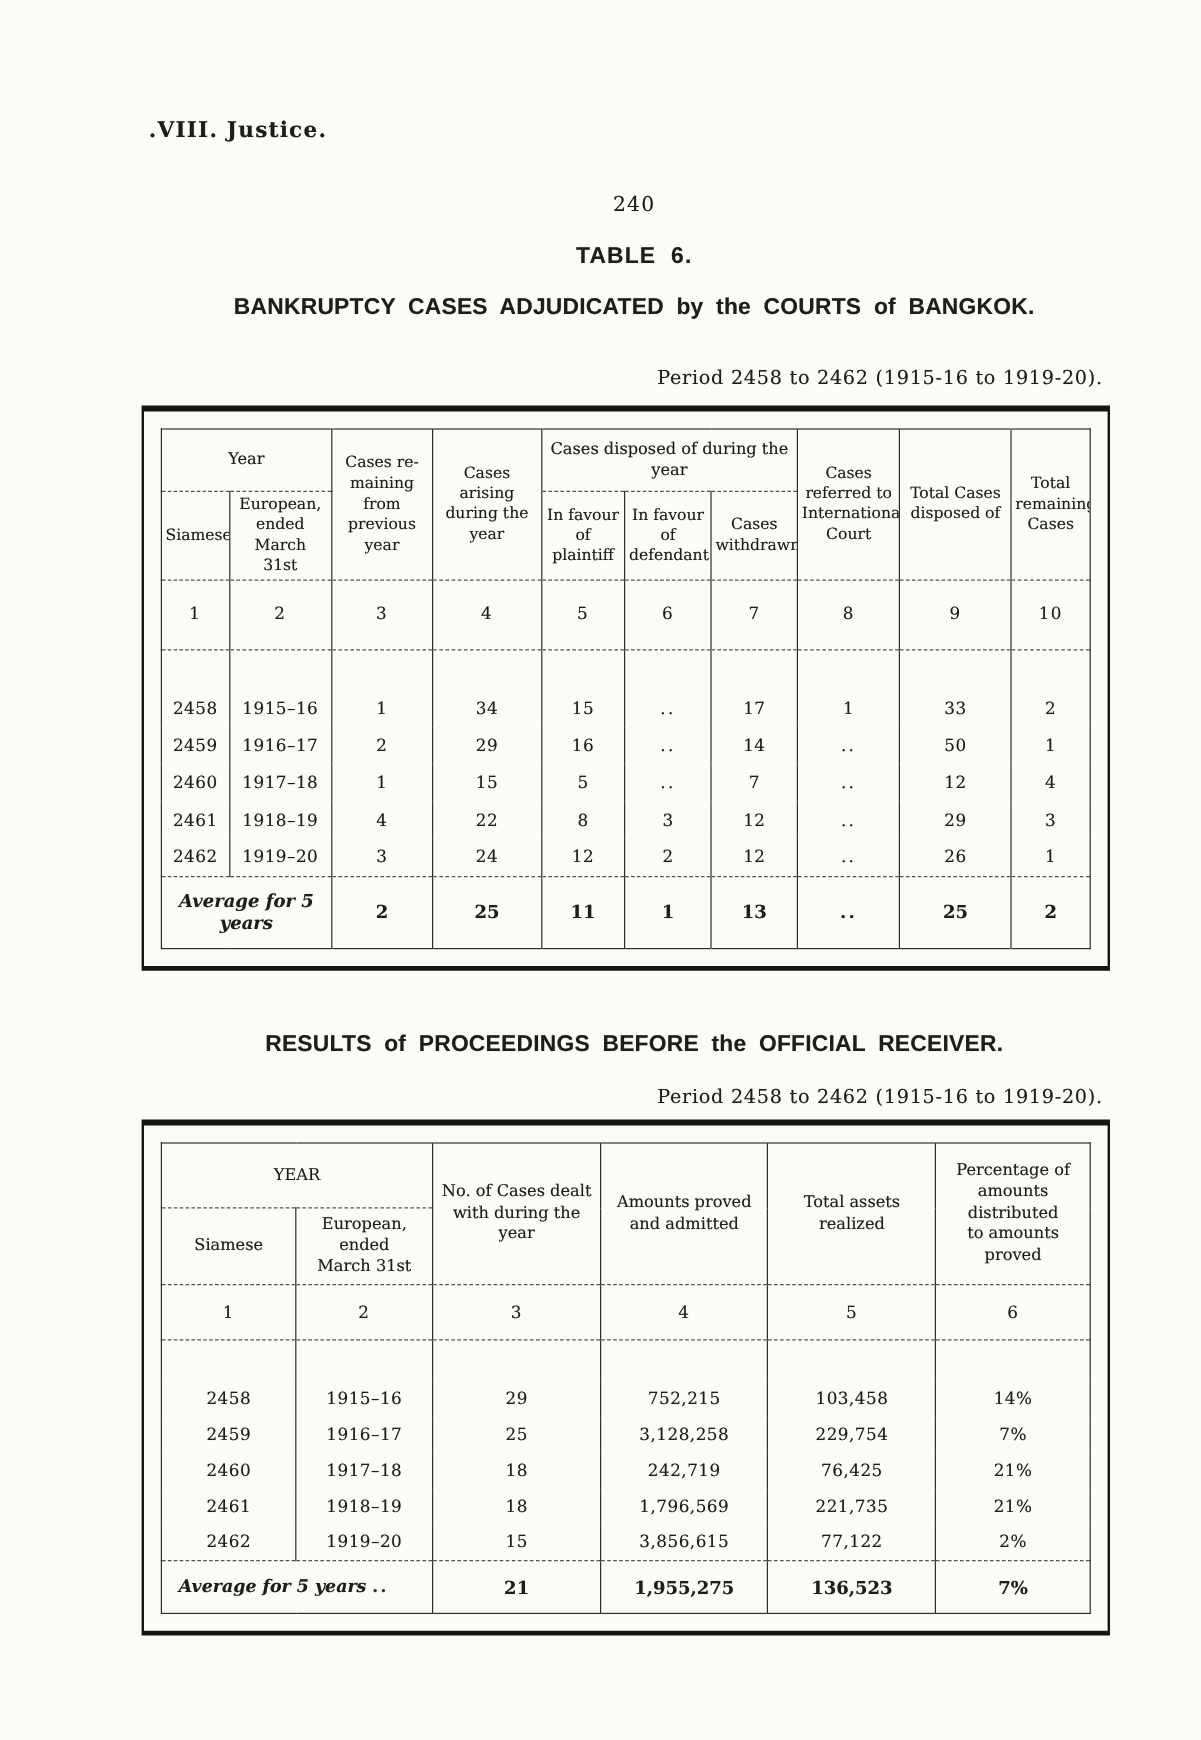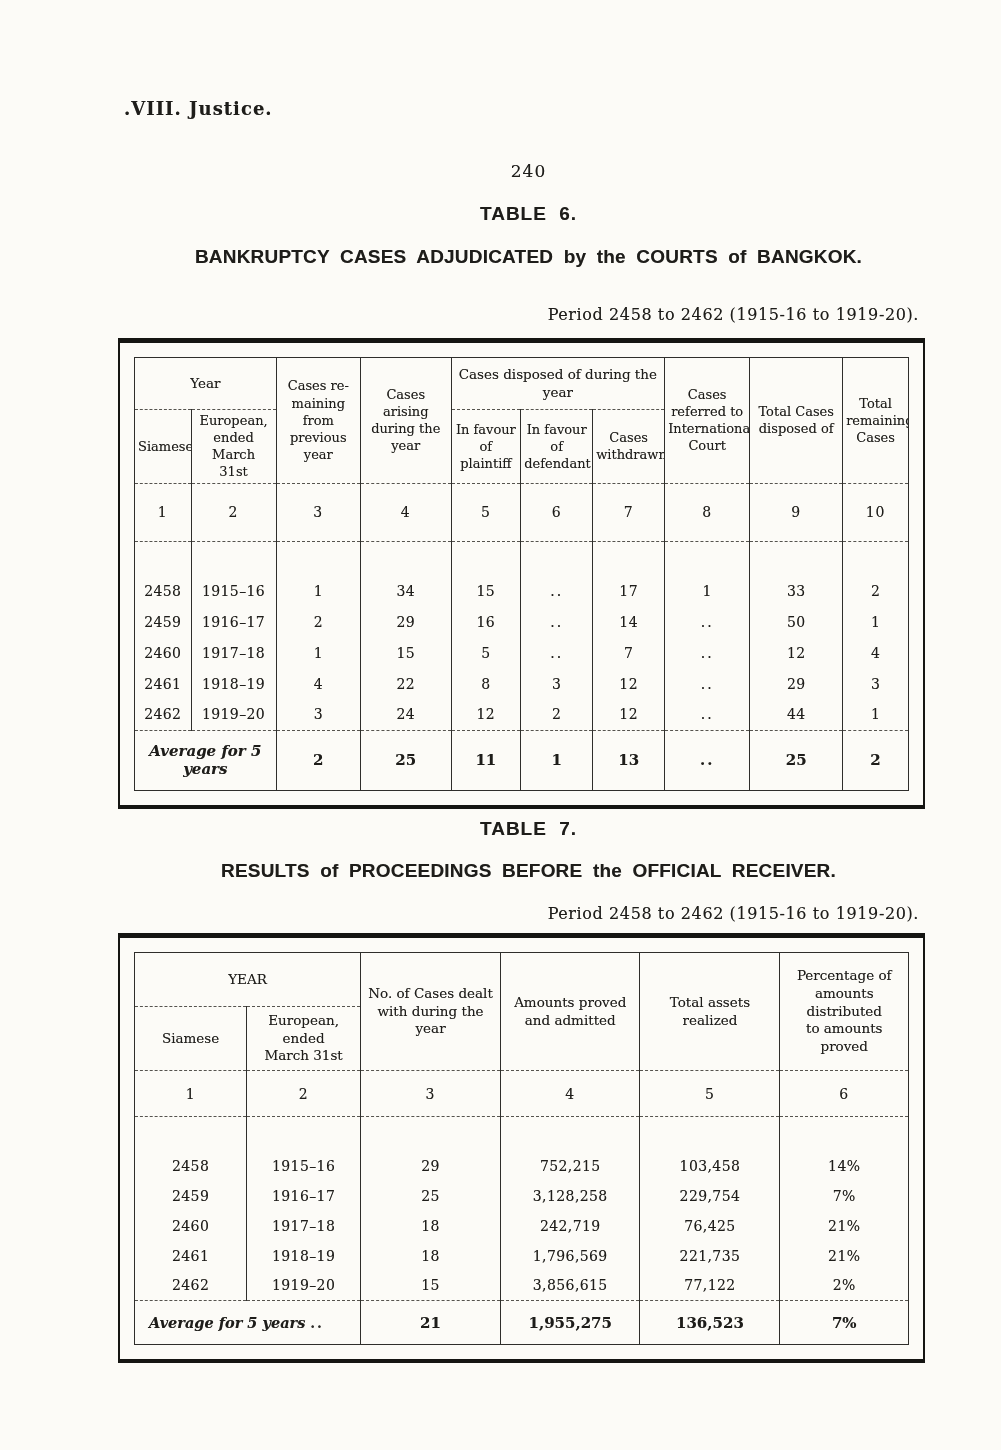--- a/index.html
+++ b/index.html
@@ -213,39 +213,38 @@
       </tr>
       <tr class="dr-6">
         <td class="bcell">2462</td>
         <td class="dcell">1919–20</td>
         <td class="dcell">3</td>
         <td class="dcell">24</td>
         <td class="dcell">12</td>
         <td class="dcell">2</td>
         <td class="dcell">12</td>
         <td class="dcell dots">..</td>
-        <td class="bcell">44</td>
+        <td class="bcell">26</td>
         <td class="bcell">1</td>
       </tr>
       <tr class="avg-6 avg-row">
         <td colspan="2" class="avg-label dt">Average for 5 years</td>
         <td class="dt">2</td>
         <td class="dt">25</td>
         <td class="dt">11</td>
         <td class="dt">1</td>
         <td class="dt">13</td>
         <td class="dt dots">..</td>
         <td class="dt">25</td>
         <td class="dt">2</td>
       </tr>
     </tbody>
       </table>
   </div>
 
-  <div class="cline table-heading t7-heading">TABLE 7.</div>
   <div class="cline doc-title t7-title">RESULTS of PROCEEDINGS BEFORE the OFFICIAL RECEIVER.</div>
   <div class="period t7-period">Period 2458 to 2462 (1915-16 to 1919-20).</div>
 
   <div class="twrap t7-wrap">
     <table class="t t7">
       <colgroup>
         <col style="width:14.5%">
           <col style="width:14.7%">
           <col style="width:18.1%">
         <col style="width:18.0%">

